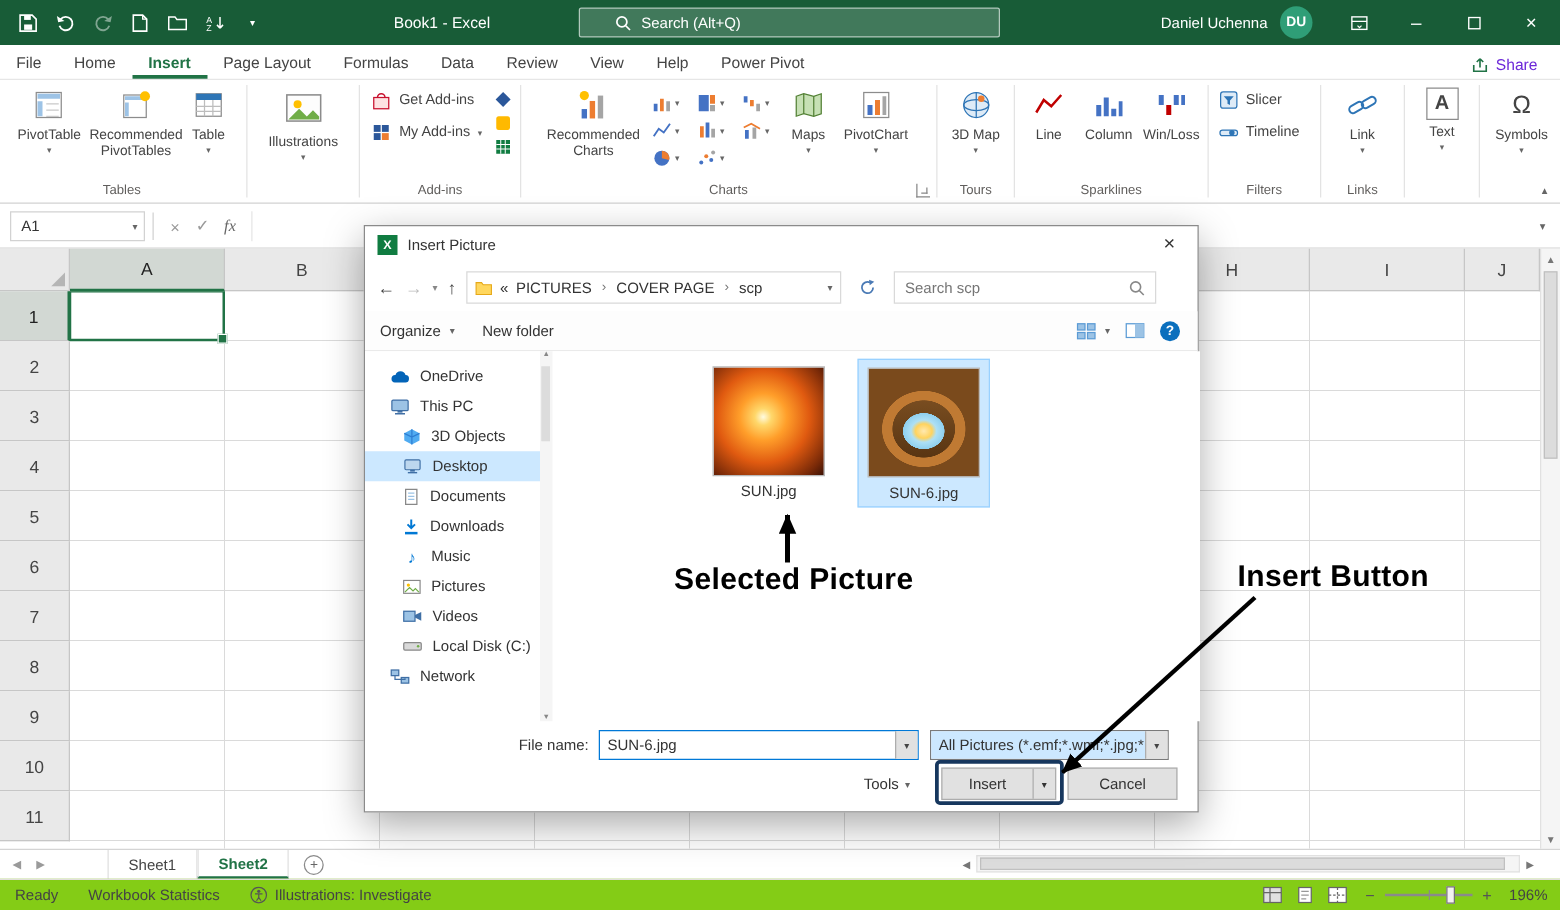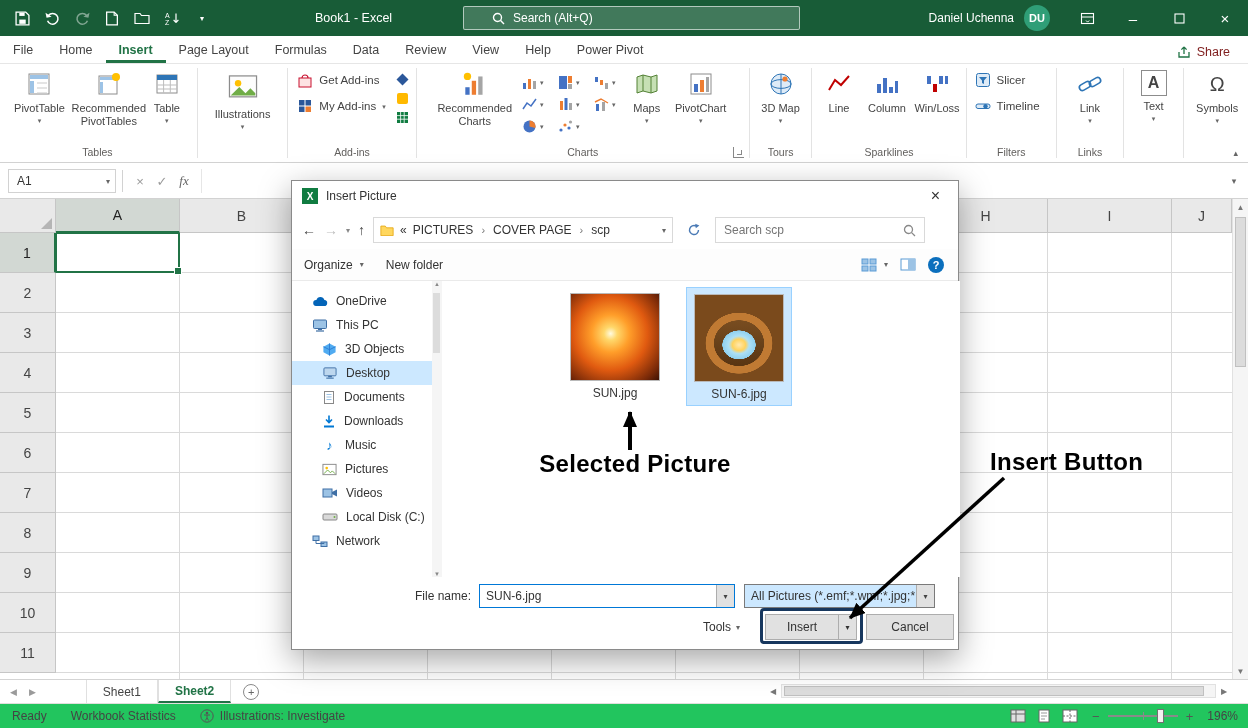--- a/index.html
+++ b/index.html
@@ -17,21 +17,21 @@
   .tb-search { position:absolute; left:463px; top:6px; width:337px; height:24px; background:rgba(255,255,255,.18); border:1px solid rgba(255,255,255,.6); border-radius:2px; display:flex; align-items:center; padding-left:28px; gap:8px; font-size:12px; color:#fff; }
   .tb-right { position:absolute; right:0; top:0; height:36px; display:flex; align-items:center; }
   .tb-user { font-size:12px; margin-right:10px; }
   .tb-avatar { width:26px; height:26px; border-radius:50%; background:#2f9e77; color:#fff; font-size:11px; font-weight:bold; display:flex; align-items:center; justify-content:center; margin-right:14px; }
   .winbtn { width:46px; height:36px; display:flex; align-items:center; justify-content:center; font-size:15px; color:#fff; }
 
   
   .tabrow { position:absolute; left:0; top:36px; width:1248px; height:28px; background:#fff; display:flex; align-items:flex-end; border-bottom:1px solid #e6e6e6; }
   .rtab { padding:5px 13px 6px; font-size:12.5px; color:#444; }
   .rtab.active { color:#217346; font-weight:bold; border-bottom:3px solid #217346; padding-bottom:3px; }
-  .share-btn { position:absolute; right:18px; bottom:4px; display:flex; align-items:center; gap:6px; font-size:12.5px; color:#7f1d1d; }
+  .share-btn { position:absolute; right:18px; bottom:4px; display:flex; align-items:center; gap:6px; font-size:12.5px; color:#6d28d9; }
 
   
   .ribbon { position:absolute; left:0; top:64px; width:1248px; height:99px; background:#fff; border-bottom:1px solid #d2d2d2; display:flex; }
   .rgroup { display:flex; flex-direction:column; height:100%; position:relative; }
   .rbtns { flex:1; display:flex; align-items:flex-start; justify-content:center; padding-top:3px; }
   .rglabel { font-size:10.5px; color:#605e5c; text-align:center; padding-bottom:4px; }
   .rdiv { width:1px; background:#e3e3e3; margin:4px 2px; }
   .rbig { display:flex; flex-direction:column; align-items:center; font-size:11px; color:#444; text-align:center; line-height:1.15; padding:3px 3px 0; }
   .ric { width:28px; height:28px; display:flex; align-items:center; justify-content:center; margin-bottom:4px; }
   .rcar { font-size:7px; color:#666; margin-top:2px; }
@@ -80,21 +80,21 @@
   .snav { display:flex; align-items:center; gap:12px; padding:0 10px; color:#9a9a9a; font-size:9px; }
   .stab { display:flex; align-items:center; padding:0 16px; border-right:1px solid #e0e0e0; border-left:1px solid #e0e0e0; }
   .stab.active { color:#217346; font-weight:bold; border-bottom:2px solid #217346; background:#fff; }
   .addsheet { width:16px; height:16px; border:1px solid #8a8a8a; border-radius:50%; display:flex; align-items:center; justify-content:center; font-size:11px; color:#666; margin:4px 0 0 12px; }
   .hscroll { position:absolute; left:765px; top:682px; width:467px; height:18px; display:flex; align-items:center; }
   .hscroll .harr { width:16px; text-align:center; font-size:8px; color:#777; }
   .hscroll .htrack { flex:1; height:14px; background:#f5f5f5; border:1px solid #e1e1e1; position:relative; }
   .hscroll .hthumb { position:absolute; left:2px; top:1px; height:10px; width:420px; background:#dcdcdc; border:1px solid #c0c0c0; }
 
   
-  .statusbar { position:absolute; left:0; top:703px; width:1248px; height:25px; background:#22c55e; border-top:1px solid #e1dfdd; display:flex; align-items:center; font-size:12px; color:#444; }
+  .statusbar { position:absolute; left:0; top:703px; width:1248px; height:25px; background:#84cc16; border-top:1px solid #e1dfdd; display:flex; align-items:center; font-size:12px; color:#444; }
   .sb-item { padding:0 12px; display:flex; align-items:center; gap:6px; }
   .sb-right { position:absolute; right:10px; display:flex; align-items:center; gap:14px; }
   .viewicons { display:flex; gap:10px; align-items:center; }
   .zoomctl { display:flex; align-items:center; gap:8px; }
   .zoomtrack { width:70px; height:2px; background:#8a8a8a; position:relative; }
   .zoomtrack .notch { position:absolute; left:50%; top:-3px; width:1px; height:8px; background:#8a8a8a; }
   .zoomtrack .zthumb { position:absolute; left:70%; top:-6px; width:7px; height:14px; background:#f3f2f1; border:1px solid #707070; }
   .zoomsign { font-size:13px; color:#555; }
 
   
@@ -136,21 +136,21 @@
       linear-gradient(#8a5a28, #4e2d0e); }
   .fname { margin-top:5px; font-size:12px; }
   .dfootname { position:absolute; left:0; top:402px; width:668px; height:26px; display:flex; align-items:center; }
   .fnlabel { width:187px; text-align:right; padding-right:8px; }
   .combo { height:24px; border:1px solid #7a7a7a; display:flex; align-items:stretch; background:#fff; }
   .combo .ctext { flex:1; display:flex; align-items:center; padding:0 6px; white-space:nowrap; overflow:hidden; }
   .combo .cbtn2 { width:18px; background:#e1e1e1; border-left:1px solid #adadad; display:flex; align-items:center; justify-content:center; font-size:8px; color:#444; }
   .namecombo { width:256px; border-color:#0078d7; }
   .typecombo { width:191px; margin-left:9px; }
   .typecombo .ctext { background:#cce8ff; }
-  .dfootbtns { position:absolute; left:12px; top:432px; width:668px; height:28px; display:flex; align-items:center; }
+  .dfootbtns { position:absolute; left:0; top:432px; width:668px; height:28px; display:flex; align-items:center; }
   .toolsdd { position:absolute; left:399px; display:flex; align-items:center; gap:5px; }
   .toolsdd .car { font-size:8px; color:#666; }
   .splitbtn { position:absolute; left:461px; width:92px; height:26px; display:flex; border:1px solid #adadad; background:#e1e1e1; }
   .splitbtn .main { flex:1; display:flex; align-items:center; justify-content:center; }
   .splitbtn .drop { width:18px; border-left:1px solid #adadad; display:flex; align-items:center; justify-content:center; font-size:8px; }
   .cancelbtn { position:absolute; left:562px; width:88px; height:26px; border:1px solid #adadad; background:#e1e1e1; display:flex; align-items:center; justify-content:center; }
   .insert-ring { position:absolute; left:456px; top:-5px; width:103px; height:36px; border:3px solid #17375e; border-radius:4px; pointer-events:none; }
 
   
   .ann { position:absolute; z-index:30; font-size:24px; font-weight:bold; color:#000; letter-spacing:.3px; }

